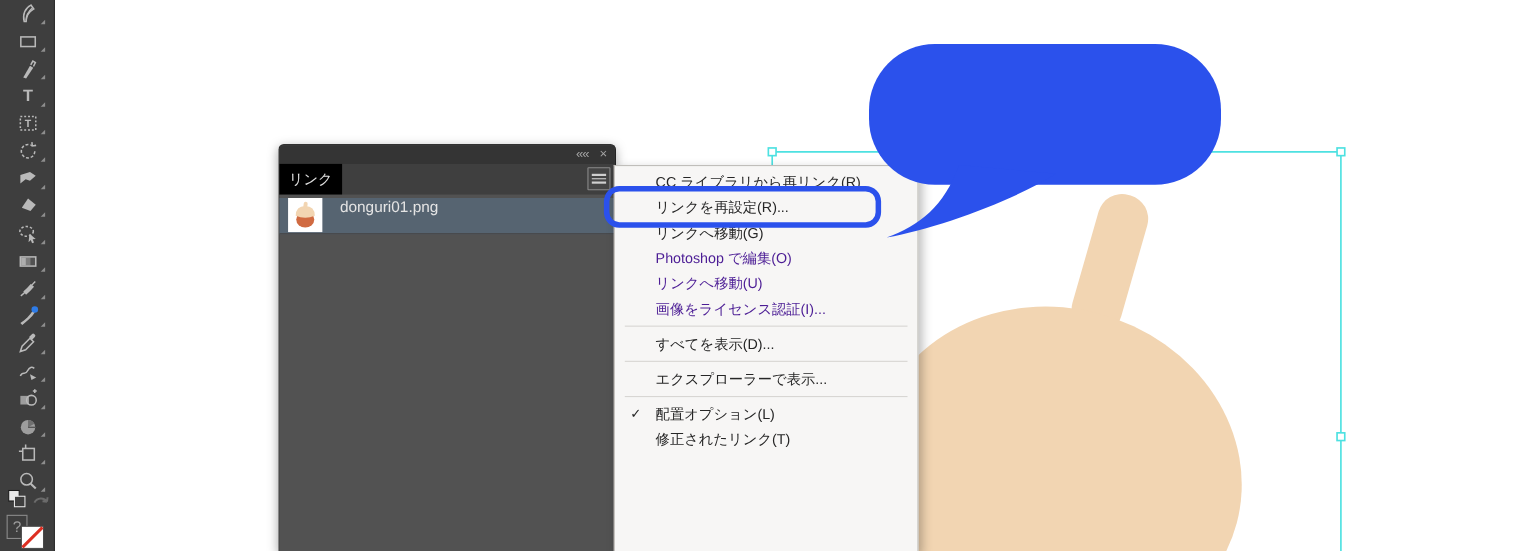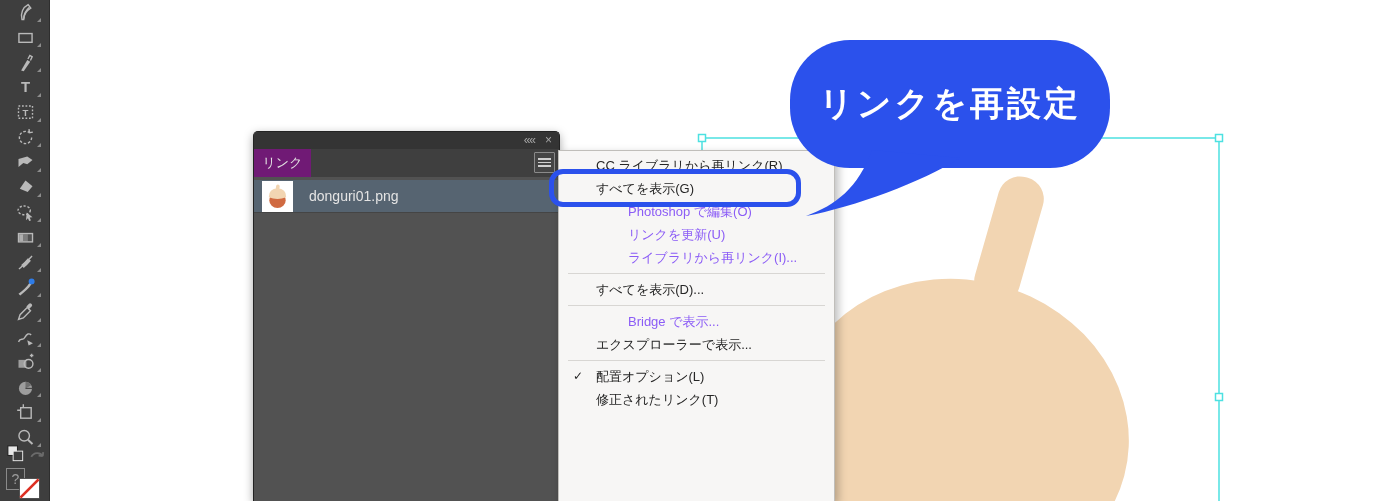--- a/index.html
+++ b/index.html
@@ -24,39 +24,39 @@
 
   
   #links-panel{position:absolute;left:253px;top:131px;width:307px;height:370px;z-index:6;
            background:#525252;border:1px solid #232323;border-bottom:none;border-radius:5px 5px 0 0;
            box-shadow:0 3px 10px rgba(0,0,0,.35);}
   #panel-titlebar{position:relative;height:17px;background:#343434;border-radius:4px 4px 0 0;}
   .titlebar-glyph{position:absolute;top:0;height:17px;line-height:16px;color:#a5a5a5;font-size:12px;cursor:default;}
   #panel-collapse{right:24px;letter-spacing:-1px;}
   #panel-close{right:7px;font-size:12px;}
   #panel-tabrow{position:relative;height:28px;background:#3f3f3f;}
-  #panel-tab{position:absolute;left:0;top:0;height:28px;width:57px;background:#701a75;
+  #panel-tab{position:absolute;left:0;top:0;height:28px;width:57px;background:#000000;
            color:#e2e2e2;font-size:13px;display:flex;align-items:center;justify-content:center;font-family:Liberation Serif, serif;}
   #panel-menu-btn{position:absolute;right:4px;top:3px;width:21px;height:21px;background:#454545;
            border:1px solid #8a8a8a;display:flex;flex-direction:column;justify-content:center;gap:2px;
            padding:0 3px;border-radius:1px;}
   #panel-menu-btn i{display:block;height:1.5px;background:#cfcfcf;}
   #panel-list{position:absolute;left:0;right:0;top:45px;bottom:0;background:#525252;}
   #link-row{position:absolute;left:0;right:0;top:3px;height:33px;background:#566471;
-           border-bottom:1px solid #454545;display:flex;align-items:center;}
+           border-bottom:1px solid #454545;display:flex;align-items:flex-start;}
   #link-thumb{width:31px;height:31px;background:#ffffff;margin-left:8px;flex:0 0 auto;}
   #link-filename{margin-left:16px;color:#e4e4e4;font-size:14px;}
 
   
   #context-menu{position:absolute;left:558px;top:150px;width:277px;bottom:0;z-index:7;
            background:#f7f6f5;border:1px solid #c0beba;border-bottom:none;
            box-shadow:3px 4px 9px rgba(0,0,0,.28);padding-top:3px;overflow:hidden;}
   .menu-item{position:relative;height:23px;line-height:23px;padding-left:37px;font-size:13px;
            color:#262626;white-space:nowrap;}
-  .menu-item.disabled{color:#8b5cf6;margin-left:32px;}
+  .menu-item.disabled{color:#4c1d95;}
   .menu-check{position:absolute;left:14px;top:0;font-size:12px;}
   .menu-sep{border-top:1px solid #d8d6d3;margin:4px 9px;height:0;}
 
   
   #highlight-box{position:absolute;left:549px;top:169px;width:252px;height:38px;z-index:8;
            border:5px solid var(--accent,#2b51ec);border-radius:14px;pointer-events:none;}
 
   
   #callout{position:absolute;left:770px;top:30px;width:370px;height:200px;z-index:9;pointer-events:none;}
   #callout-text{position:absolute;left:20px;top:10px;width:320px;height:128px;display:flex;
@@ -268,37 +268,36 @@
           <ellipse class="body-fill" cx="15.5" cy="19.5" rx="8.2" ry="7.4"></ellipse>
           <path class="cap-fill" d="M6.8 16.2 Q6.8 7.6 15.5 7.3 Q24.2 7.6 24.2 16.2 Q15.5 19.6 6.8 16.2 Z"></path>
         </svg>
         <span id="link-filename">donguri01.png</span>
       </div>
     </div>
   </div>
 
   <div id="context-menu">
       <div class="menu-item"><span>CC ライブラリから再リンク(R)</span></div>
-      <div class="menu-item"><span>すべてを表示(G)</span></div>
+      <div class="menu-item"><span>リンクを再設定(R)...</span></div>
+      <div class="menu-item"><span>リンクへ移動(G)</span></div>
       <div class="menu-item disabled"><span>Photoshop で編集(O)</span></div>
-      <div class="menu-item disabled"><span>リンクを更新(U)</span></div>
-      <div class="menu-item disabled"><span>ライブラリから再リンク(I)...</span></div>
+      <div class="menu-item disabled"><span>リンクへ移動(U)</span></div>
+      <div class="menu-item disabled"><span>画像をライセンス認証(I)...</span></div>
       <div class="menu-sep"></div>
       <div class="menu-item"><span>すべてを表示(D)...</span></div>
       <div class="menu-sep"></div>
-      <div class="menu-item disabled"><span>Bridge で表示...</span></div>
       <div class="menu-item"><span>エクスプローラーで表示...</span></div>
       <div class="menu-sep"></div>
       <div class="menu-item"><span class="menu-check">✓</span><span>配置オプション(L)</span></div>
       <div class="menu-item"><span>修正されたリンク(T)</span></div>
     </div>
 
   <div id="highlight-box"></div>
 
   <div id="callout">
     <svg width="370" height="200" viewBox="0 0 370 200">
       <rect x="20" y="10" width="320" height="128" rx="60" ry="60" fill="var(--accent,#2b51ec)"></rect>
       <path d="M102 120 C88 158 66 175 36 186 C84 177 152 152 190 128 Z" fill="var(--accent,#2b51ec)"></path>
     </svg>
-    <div id="callout-text">リンクを再設定</div>
   </div>
 
 </div>
 
 </body></html>

